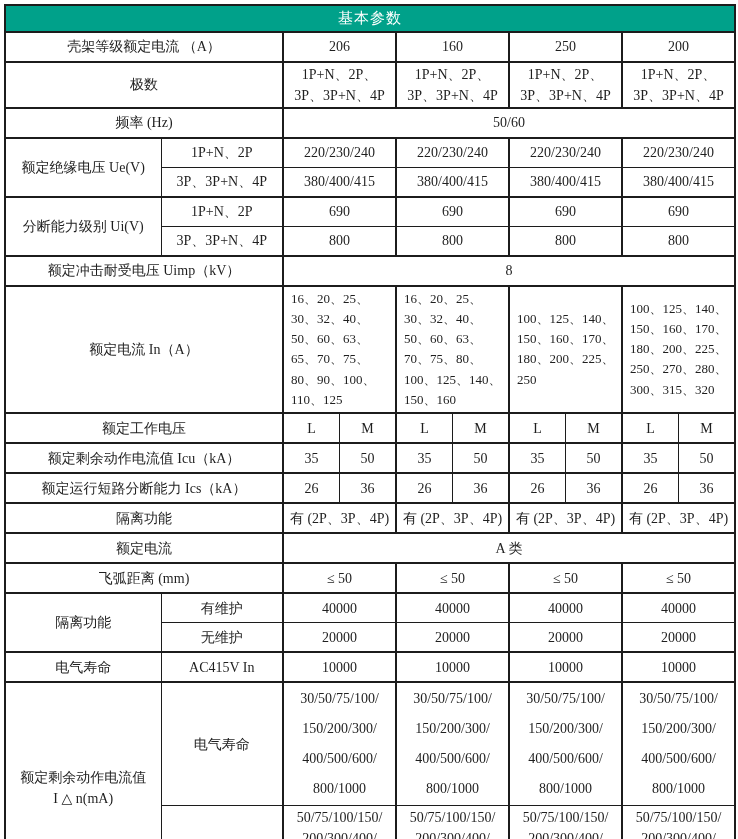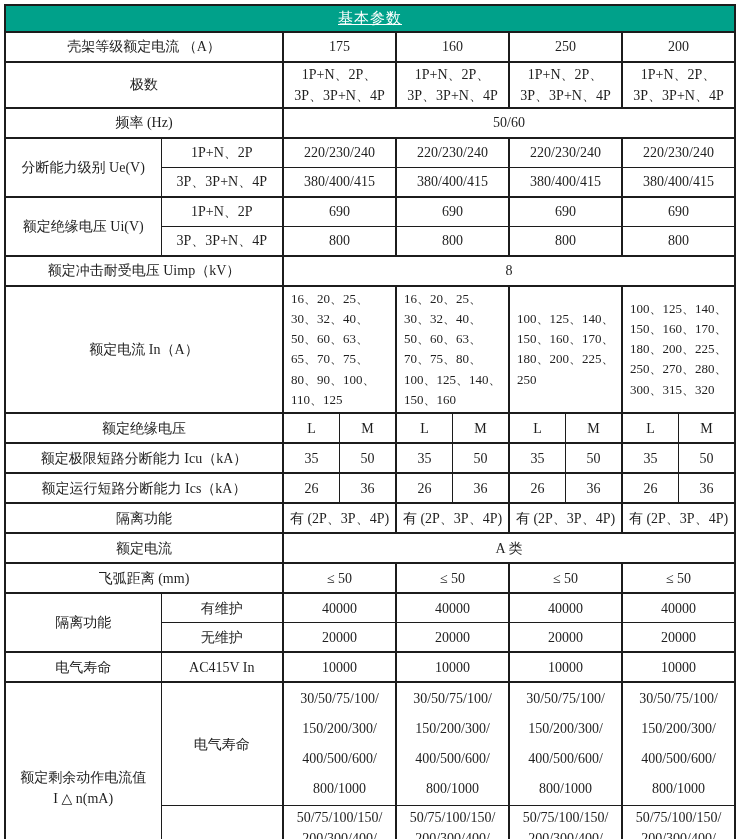--- a/index.html
+++ b/index.html
@@ -37,21 +37,20 @@
     color:var(--text);
   }
   tr.sec > td{border-top-width:2px;}
   td.bl{border-left-width:2px;}
   td.header{
     background:var(--accent);
     color:#ffffff;
     height:21px;
     font-size:15px;
     letter-spacing:1px;
-    text-decoration:underline;
   }
   td.list{
     text-align:left;
     padding:2px 3px 2px 7px;
     font-size:13px;
     line-height:1.56;
   }
   td.tall{line-height:2.15;margin-left:37px;}
 </style>
 </head>
@@ -70,57 +69,57 @@
         <col class="c-half">
       <col class="c-half">
         <col class="c-half">
     </colgroup>
     <tbody>
         <tr class="sec">
           <td colspan="10" class="header">基本参数</td>
         </tr>
         <tr class="sec">
           <td colspan="2" class="label">壳架等级额定电流 （A）</td>
-          <td colspan="2" class="value bl">175</td>
+          <td colspan="2" class="value bl">206</td>
           <td colspan="2" class="value bl">160</td>
           <td colspan="2" class="value bl">250</td>
           <td colspan="2" class="value bl">200</td>
         </tr>
         <tr class="sec">
           <td colspan="2" class="label">极数</td>
           <td colspan="2" class="value bl">1P+N、2P、
 3P、3P+N、4P</td>
           <td colspan="2" class="value bl">1P+N、2P、
 3P、3P+N、4P</td>
           <td colspan="2" class="value bl">1P+N、2P、
 3P、3P+N、4P</td>
           <td colspan="2" class="value bl">1P+N、2P、
 3P、3P+N、4P</td>
         </tr>
         <tr class="sec">
           <td colspan="2" class="label">频率 (Hz)</td>
           <td colspan="8" class="value bl">50/60</td>
         </tr>
         <tr class="sec">
-          <td rowspan="2" class="label">分断能力级别 Ue(V)</td>
+          <td rowspan="2" class="label">额定绝缘电压 Ue(V)</td>
           <td class="sublabel">1P+N、2P</td>
           <td colspan="2" class="value bl">220/230/240</td>
           <td colspan="2" class="value bl">220/230/240</td>
           <td colspan="2" class="value bl">220/230/240</td>
           <td colspan="2" class="value bl">220/230/240</td>
         </tr>
         <tr>
           <td class="sublabel">3P、3P+N、4P</td>
           <td colspan="2" class="value bl">380/400/415</td>
           <td colspan="2" class="value bl">380/400/415</td>
           <td colspan="2" class="value bl">380/400/415</td>
           <td colspan="2" class="value bl">380/400/415</td>
         </tr>
         <tr class="sec">
-          <td rowspan="2" class="label">额定绝缘电压 Ui(V)</td>
+          <td rowspan="2" class="label">分断能力级别 Ui(V)</td>
           <td class="sublabel">1P+N、2P</td>
           <td colspan="2" class="value bl">690</td>
           <td colspan="2" class="value bl">690</td>
           <td colspan="2" class="value bl">690</td>
           <td colspan="2" class="value bl">690</td>
         </tr>
         <tr>
           <td class="sublabel">3P、3P+N、4P</td>
           <td colspan="2" class="value bl">800</td>
           <td colspan="2" class="value bl">800</td>
@@ -149,32 +148,32 @@
 150、160、170、
 180、200、225、
 250</td>
           <td colspan="2" class="list bl">100、125、140、
 150、160、170、
 180、200、225、
 250、270、280、
 300、315、320</td>
         </tr>
         <tr class="sec">
-          <td colspan="2" class="label">额定绝缘电压</td>
-          <td class="value bl">L</td>
-          <td class="value">M</td>
-          <td class="value bl">L</td>
-          <td class="value">M</td>
-          <td class="value bl">L</td>
-          <td class="value">M</td>
-          <td class="value bl">L</td>
-          <td class="value">M</td>
-        </tr>
-        <tr class="sec">
-          <td colspan="2" class="label">额定极限短路分断能力 Icu（kA）</td>
+          <td colspan="2" class="label">额定工作电压</td>
+          <td class="value bl">L</td>
+          <td class="value">M</td>
+          <td class="value bl">L</td>
+          <td class="value">M</td>
+          <td class="value bl">L</td>
+          <td class="value">M</td>
+          <td class="value bl">L</td>
+          <td class="value">M</td>
+        </tr>
+        <tr class="sec">
+          <td colspan="2" class="label">额定剩余动作电流值 Icu（kA）</td>
           <td class="value bl">35</td>
           <td class="value">50</td>
           <td class="value bl">35</td>
           <td class="value">50</td>
           <td class="value bl">35</td>
           <td class="value">50</td>
           <td class="value bl">35</td>
           <td class="value">50</td>
         </tr>
         <tr class="sec">

